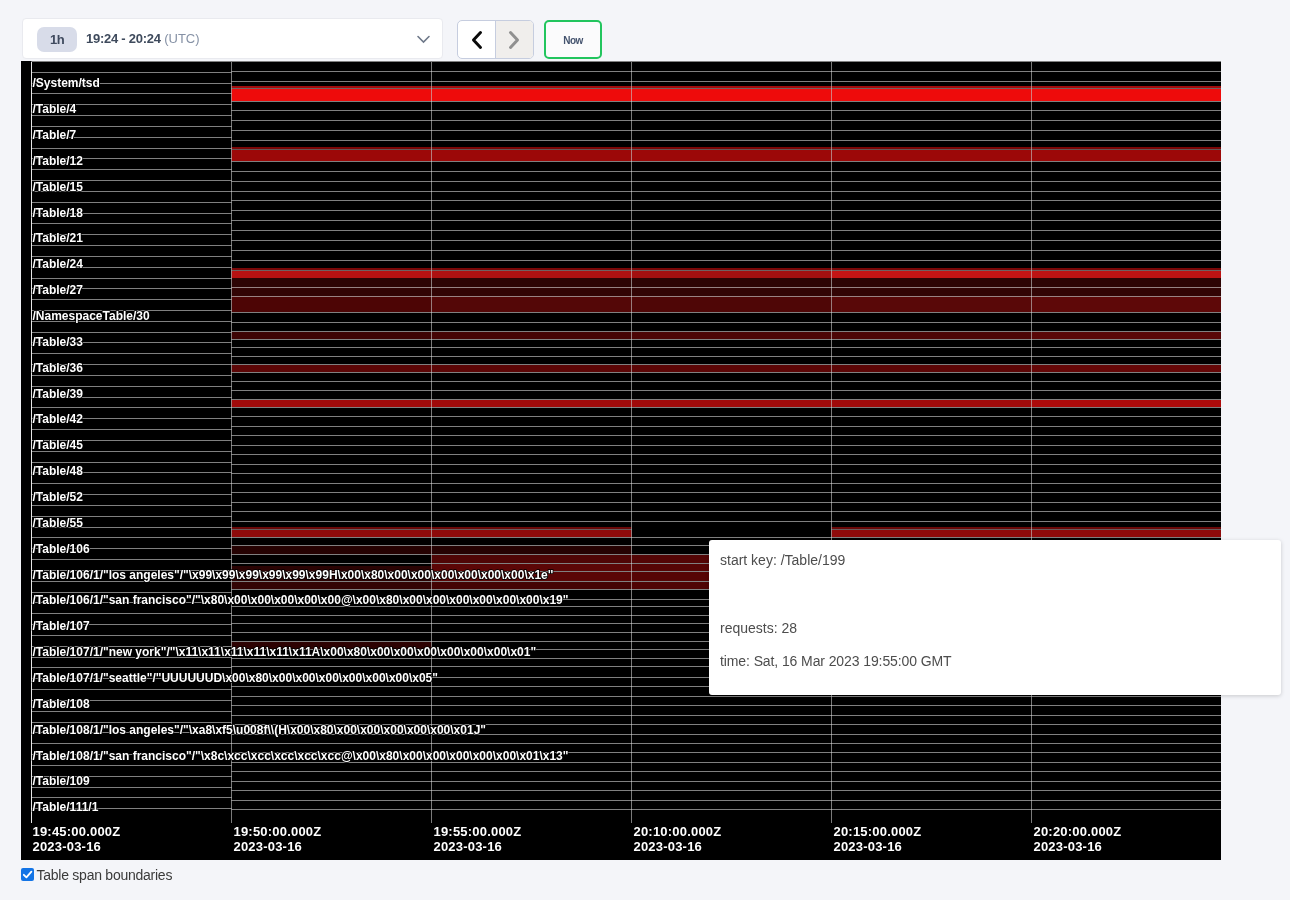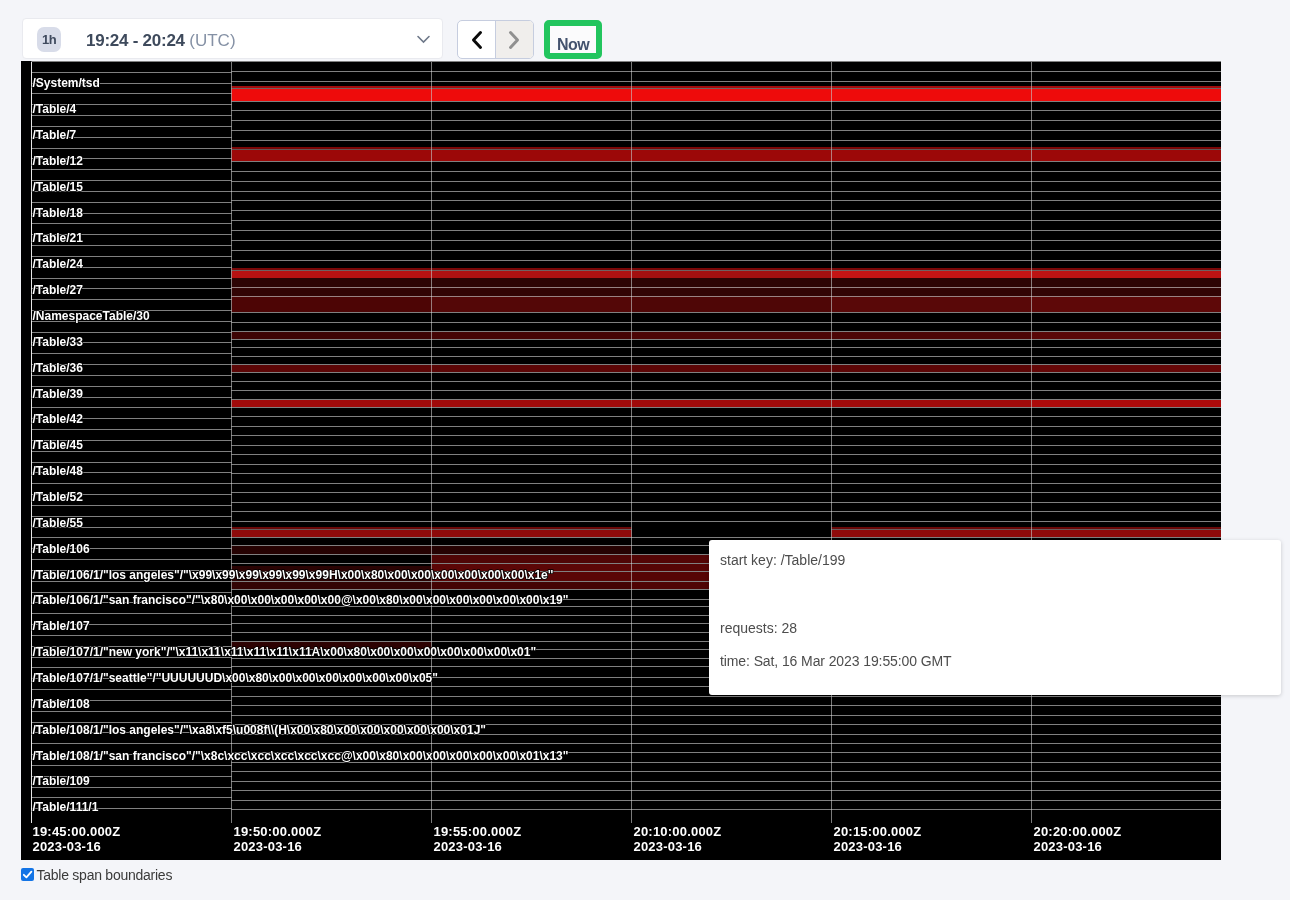--- a/index.html
+++ b/index.html
@@ -1,26 +1,26 @@
 <!DOCTYPE html>
 <html><head>
 <meta charset="utf-8">
 <style>
 * { margin:0; padding:0; box-sizing:border-box; }
 html,body { width:1290px; height:900px; background:#f4f5f9; font-family:"Liberation Sans",sans-serif; position:relative; overflow:hidden; }
 .abs { position:absolute; }
 .selectbox { left:22px; top:18px; width:421px; height:41px; background:#fff; border:1px solid #e9eaef; border-radius:4px; }
-.badge1h { left:37px; top:27px; width:24px; height:25px; background:#d8dce9; border-radius:7px; color:#3f4a5e; font-weight:bold; font-size:13px; letter-spacing:-0.5px; text-align:center; line-height:25px; }
-.timetext { left:86px; top:31px; font-size:17px; letter-spacing:-0.25px; font-weight:bold; color:#3e4a5c; }
+.badge1h { left:37px; top:27px; width:40px; height:25px; background:#d8dce9; border-radius:7px; color:#3f4a5e; font-weight:bold; font-size:13px; letter-spacing:-0.5px; text-align:center; line-height:25px; }
+.timetext { left:86px; top:31px; font-size:13px; letter-spacing:-0.25px; font-weight:bold; color:#3e4a5c; }
 .timetext .utc { font-weight:normal; color:#8591a5; letter-spacing:0; }
 .caret { left:416px; top:33px; }
 .arrowgrp { left:457px; top:20px; width:77px; height:39px; border:1px solid #c6cddf; border-radius:5px; background:#fff; overflow:hidden; display:flex; }
 .arrowgrp .half { width:38.5px; height:100%; display:flex; align-items:center; justify-content:center; }
 .arrowgrp .right { background:#f0eeec; border-left:1px solid #c6cddf; }
-.nowbtn { left:544px; top:20px; width:58px; height:39px; border:6px solid #22c55e; border-radius:5px; background:#fbfbfc; color:#44536e; font-weight:bold; font-size:16px; letter-spacing:-0.6px; text-align:center; line-height:37px; }
+.nowbtn { left:544px; top:20px; width:58px; height:39px; border:2px solid #22c55e; border-radius:5px; background:#fbfbfc; color:#44536e; font-weight:bold; font-size:10px; letter-spacing:-0.6px; text-align:center; line-height:37px; }
 .chart { left:21px; top:61px; width:1200px; height:799px;font-weight:bold; }
 .tooltip { left:709px; top:540px; width:572px; height:155px; background:#fff; border-radius:3px; box-shadow:0 1px 4px rgba(0,0,0,0.18); color:#4d4d4d; font-size:14px; }
 .tooltip div { position:absolute; left:11px; white-space:nowrap; }
 .cbrow { left:21px; top:868px; height:14px; }
 .cbox { position:absolute; left:0; top:0; width:13px; height:13px; background:#1374e6; border-radius:2px; }
 .cblabel { position:absolute; left:15.5px; top:-1px; font-size:14px; letter-spacing:-0.25px; color:#3a3a3a; white-space:nowrap; }
 </style>
 </head>
 <body>
 <div class="abs selectbox"></div>

